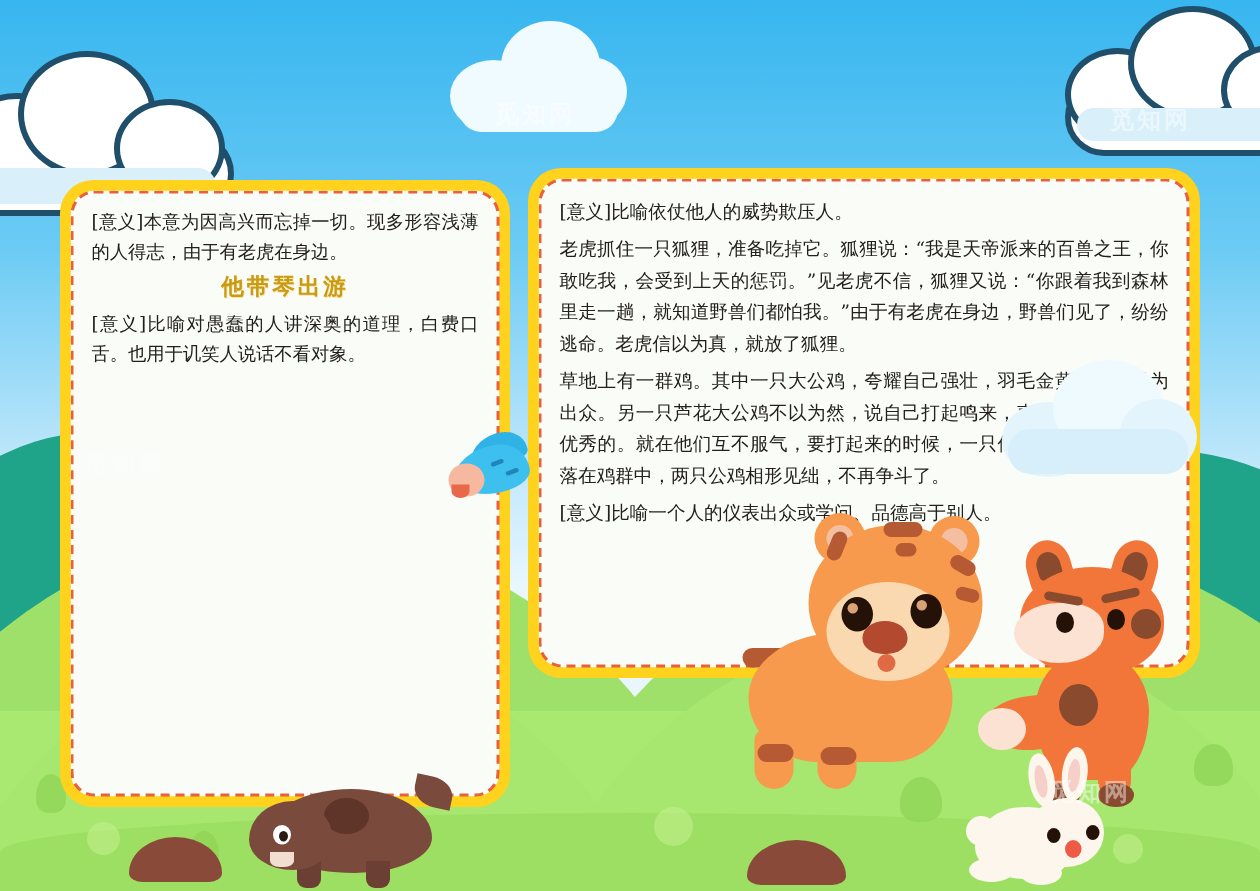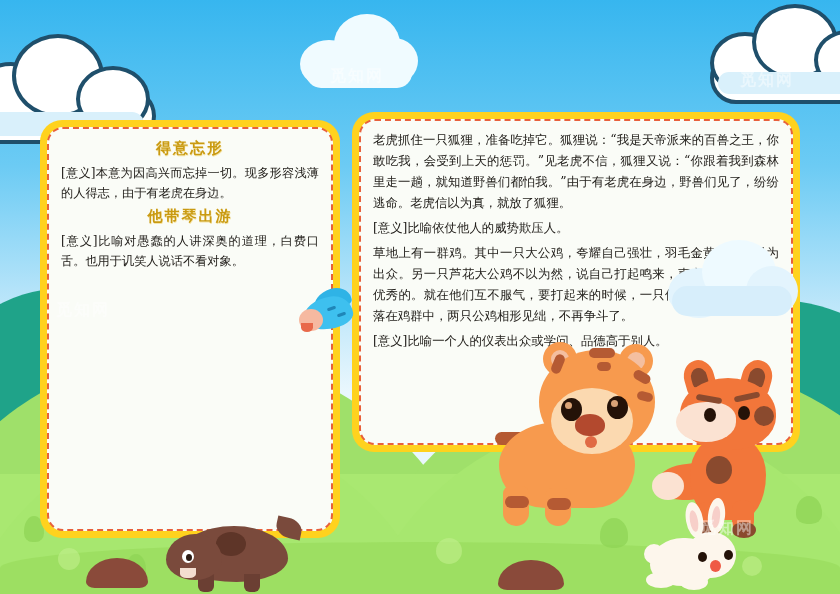--- a/index.html
+++ b/index.html
@@ -262,34 +262,33 @@
   <div class="cloud soft" style="left:108px;top:474px;width:104px;height:58px;z-index:3;opacity:.7;">
     <div class="lobe" style="left:0;top:18px;width:48px;height:40px;background:#eaf7e1;"></div>
     <div class="lobe" style="left:28px;top:0;width:56px;height:48px;background:#eff9e8;"></div>
     <div class="lobe" style="left:62px;top:16px;width:40px;height:40px;background:#eaf7e1;"></div>
   </div>
 
 
   <div class="panel" id="panel-left">
     <div class="panel-inner">
 
-      <div class="story-title">得意忘形</div>
       <p class="story-body meaning">[意义]本意为因高兴而忘掉一切。现多形容浅薄的人得志，由于有老虎在身边。</p>
 
       <div class="story-title">他带琴出游</div>
       <p class="story-body meaning">[意义]比喻对愚蠢的人讲深奥的道理，白费口舌。也用于讥笑人说话不看对象。</p>
 
     </div>
   </div>
 
   <div class="panel" id="panel-right">
     <div class="panel-inner">
 
+      <p class="story-body meaning">[意义]比喻依仗他人的威势欺压人。</p>
       <p class="story-body">老虎抓住一只狐狸，准备吃掉它。狐狸说：“我是天帝派来的百兽之王，你敢吃我，会受到上天的惩罚。”见老虎不信，狐狸又说：“你跟着我到森林里走一趟，就知道野兽们都怕我。”由于有老虎在身边，野兽们见了，纷纷逃命。老虎信以为真，就放了狐狸。</p>
-      <p class="story-body meaning">[意义]比喻依仗他人的威势欺压人。</p>
 
       <p class="story-body">草地上有一群鸡。其中一只大公鸡，夸耀自己强壮，羽毛金黄亮丽，最为出众。另一只芦花大公鸡不以为然，说自己打起鸣来，声音嘹亮，才是最优秀的。就在他们互不服气，要打起来的时候，一只仙鹤突然从天而降，落在鸡群中，两只公鸡相形见绌，不再争斗了。</p>
       <p class="story-body meaning">[意义]比喻一个人的仪表出众或学问、品德高于别人。</p>
 
     </div>
   </div>
 
   <div class="animal" id="bird">
     <div class="bwing"></div>
     <div class="bbody"></div>

